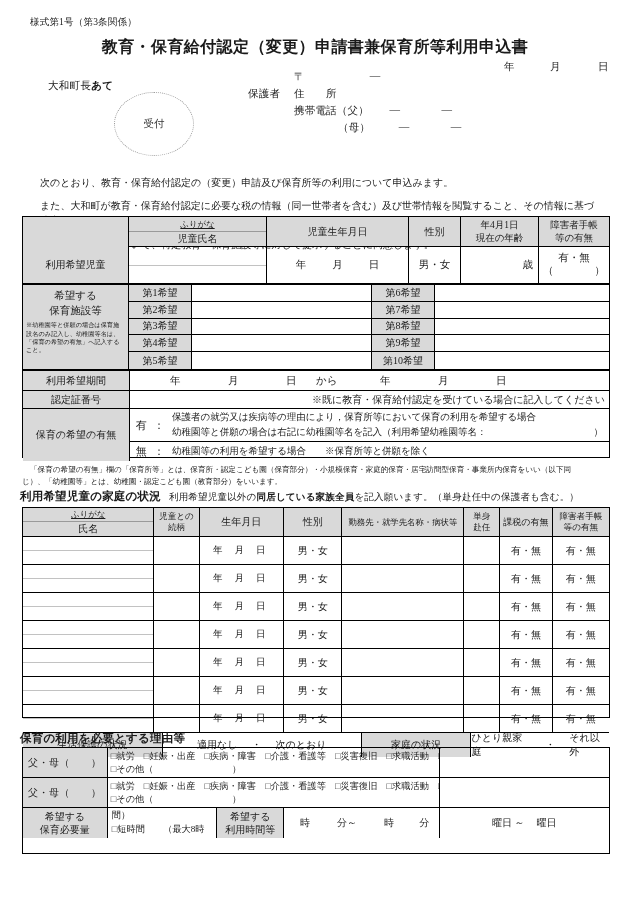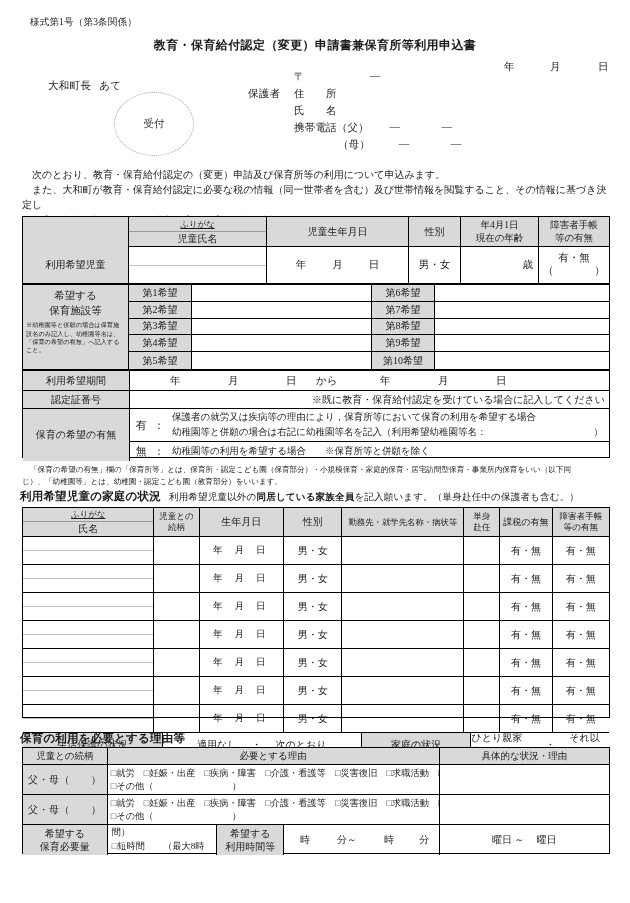--- a/index.html
+++ b/index.html
@@ -30,42 +30,42 @@
     position: absolute;
     left: 30px; top: 16px;
     font-size: 9.5px;
     letter-spacing: .2px;
   }
   .doc-title {
     position: absolute;
     left: 0; top: 37px;
     width: 630px;
     text-align: center;
-    font-size: 12px;
+    font-size: 16px;
     font-weight: bold;
     letter-spacing: .4px;
   }
   .date-line {
     position: absolute;
     right: 18px; top: 60px;
     font-size: 10.5px;
     letter-spacing: .3px;
   }
   .date-line span { display: inline-block; }
   .d-y { width: 46px; text-align: left; }
   .d-m { width: 48px; text-align: left; }
   .d-d { width: 14px; text-align: left; }
 
   .addressee {
     position: absolute;
     left: 48px; top: 79px;
     font-size: 10.5px;
     letter-spacing: .3px;
   }
-  .addressee .ate { margin-left: 8px; }
+  .addressee .ate { margin-left: 0; font-weight: bold; }
 
   .stamp-circle {
     position: absolute;
     left: 114px; top: 92px;
     width: 78px; height: 62px;
     border: 1px dotted #9a9a9a;
     border-radius: 50%;
     display: flex;
     align-items: center;
     justify-content: center;
@@ -88,21 +88,21 @@
 
   
   .intro {
     position: absolute;
     left: 22px; top: 167px;
     width: 590px;
     font-size: 10px;
     line-height: 1.52;
     letter-spacing: 0px;
   }
-  .intro p { margin: 0; }
+  .intro p { margin: 8px; }
   .intro p.ind { text-indent: 10px; }
 
   
   .tbl {
     position: absolute;
     box-sizing: border-box;
     border-left: 1.6px solid #000;
     border-top: 1.6px solid #000;
     border-right: 1.6px solid #000;
     border-bottom: 1.6px solid #000;
@@ -406,24 +406,20 @@
     <div class="postal-row">
       <span class="postal-mark">〒</span>
       <span class="dash">—</span>
     </div>
     <div class="gb-row">
       <span class="gb-label">保護者</span>
       <span>住　　所</span>
     </div>
     <div class="gb-row">
       <span class="gb-label"></span>
-      <span>氏　　名</span>
-    </div>
-    <div class="gb-row">
-      <span class="gb-label"></span>
       <span>携帯電話（父）</span>
       <span class="dash2">—</span>
       <span class="dash2">—</span>
     </div>
     <div class="gb-row">
       <span class="gb-label"></span>
       <span style="margin-left:44px">（母）</span>
       <span class="dash2" style="margin-left:8px">—</span>
       <span class="dash2">—</span>
     </div>
@@ -839,31 +835,20 @@
           <span>・</span>
           <span>それ以外</span>
         </div>
       </div>
     </div>
   </div>
 
   <div class="sec-head" id="reason-head">保育の利用を必要とする理由等</div>
 
   <div class="tbl" id="reason-table">
-    <div class="rt-head">
-      <div class="cell rt-c1 shade">
-        <div class="rt-hd">児童との続柄</div>
-      </div>
-      <div class="cell rt-c2 shade">
-        <div class="rt-hd">必要とする理由</div>
-      </div>
-      <div class="cell rt-c3 shade last-col">
-        <div class="rt-hd">具体的な状況・理由</div>
-      </div>
-    </div>
 
     <div class="rt-row">
       <div class="cell rt-c1 shade">
         <div class="rel-cell">父・母（　　）</div>
       </div>
       <div class="cell rt-c2">
         <div class="chk-cell">
           <div class="chk-line1">□就労　□妊娠・出産　□疾病・障害　□介護・看護等　□災害復旧　□求職活動　□就学</div>
           <div class="chk-line2">
             <span>□その他（</span>

